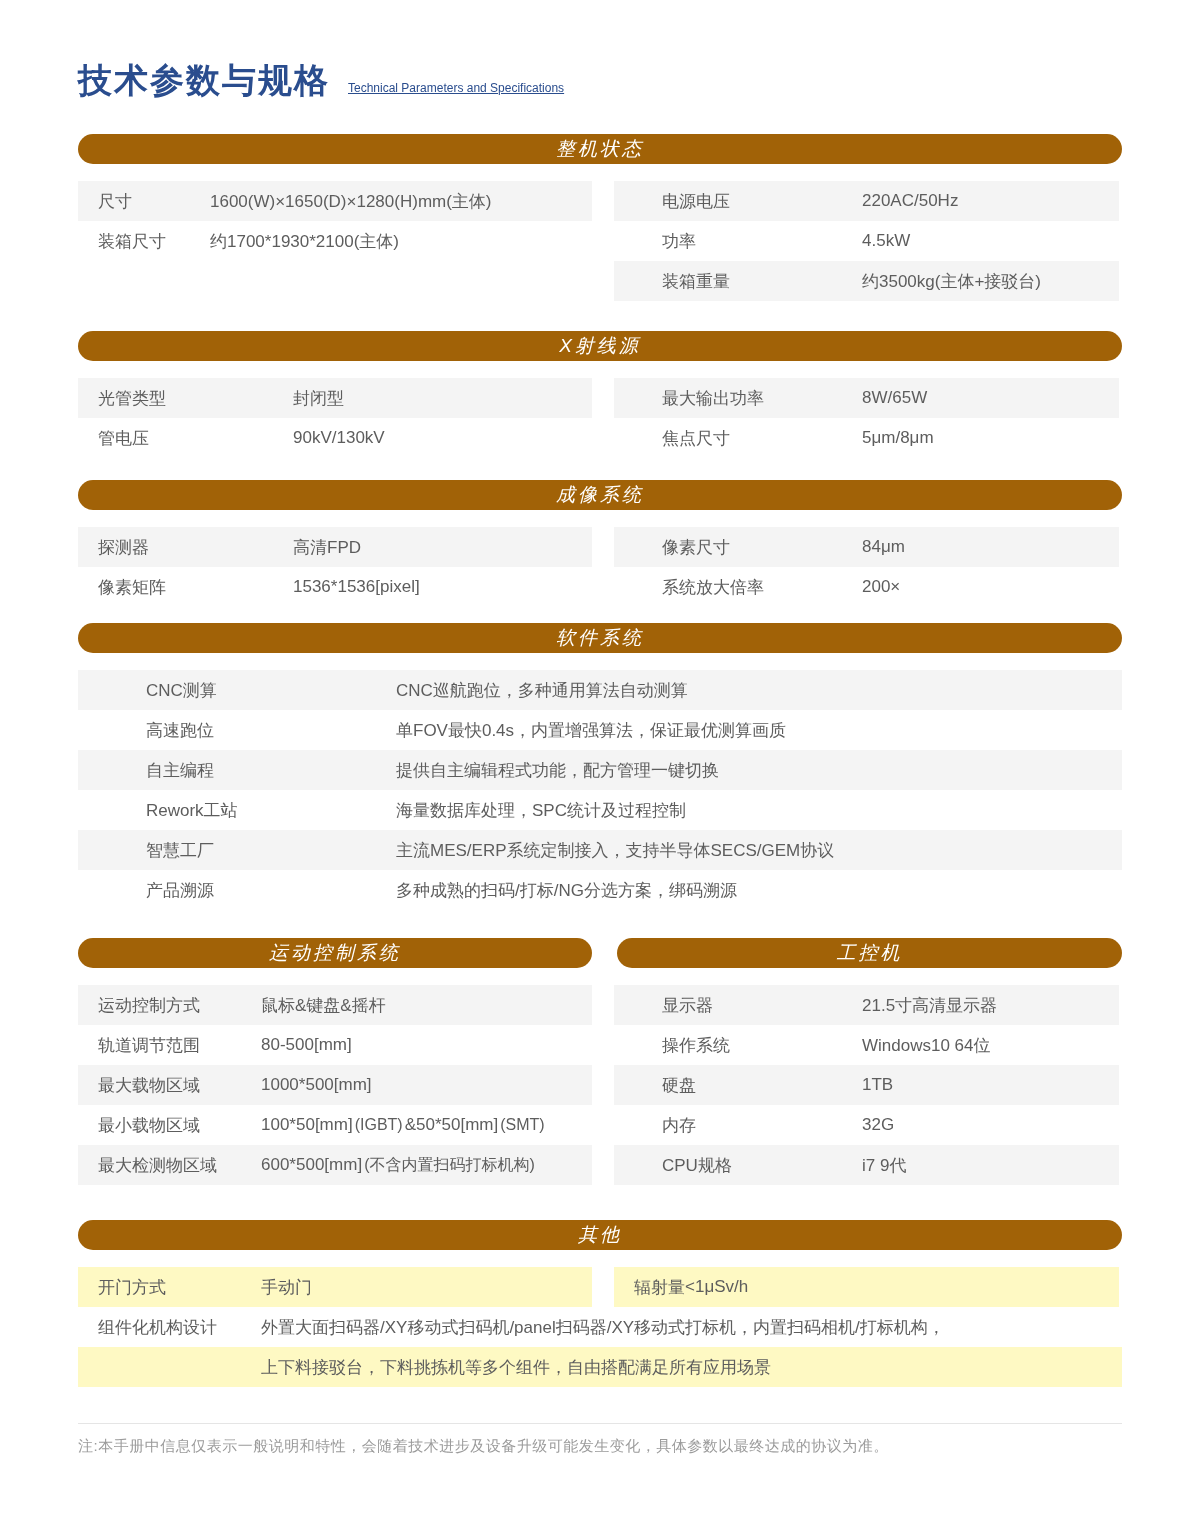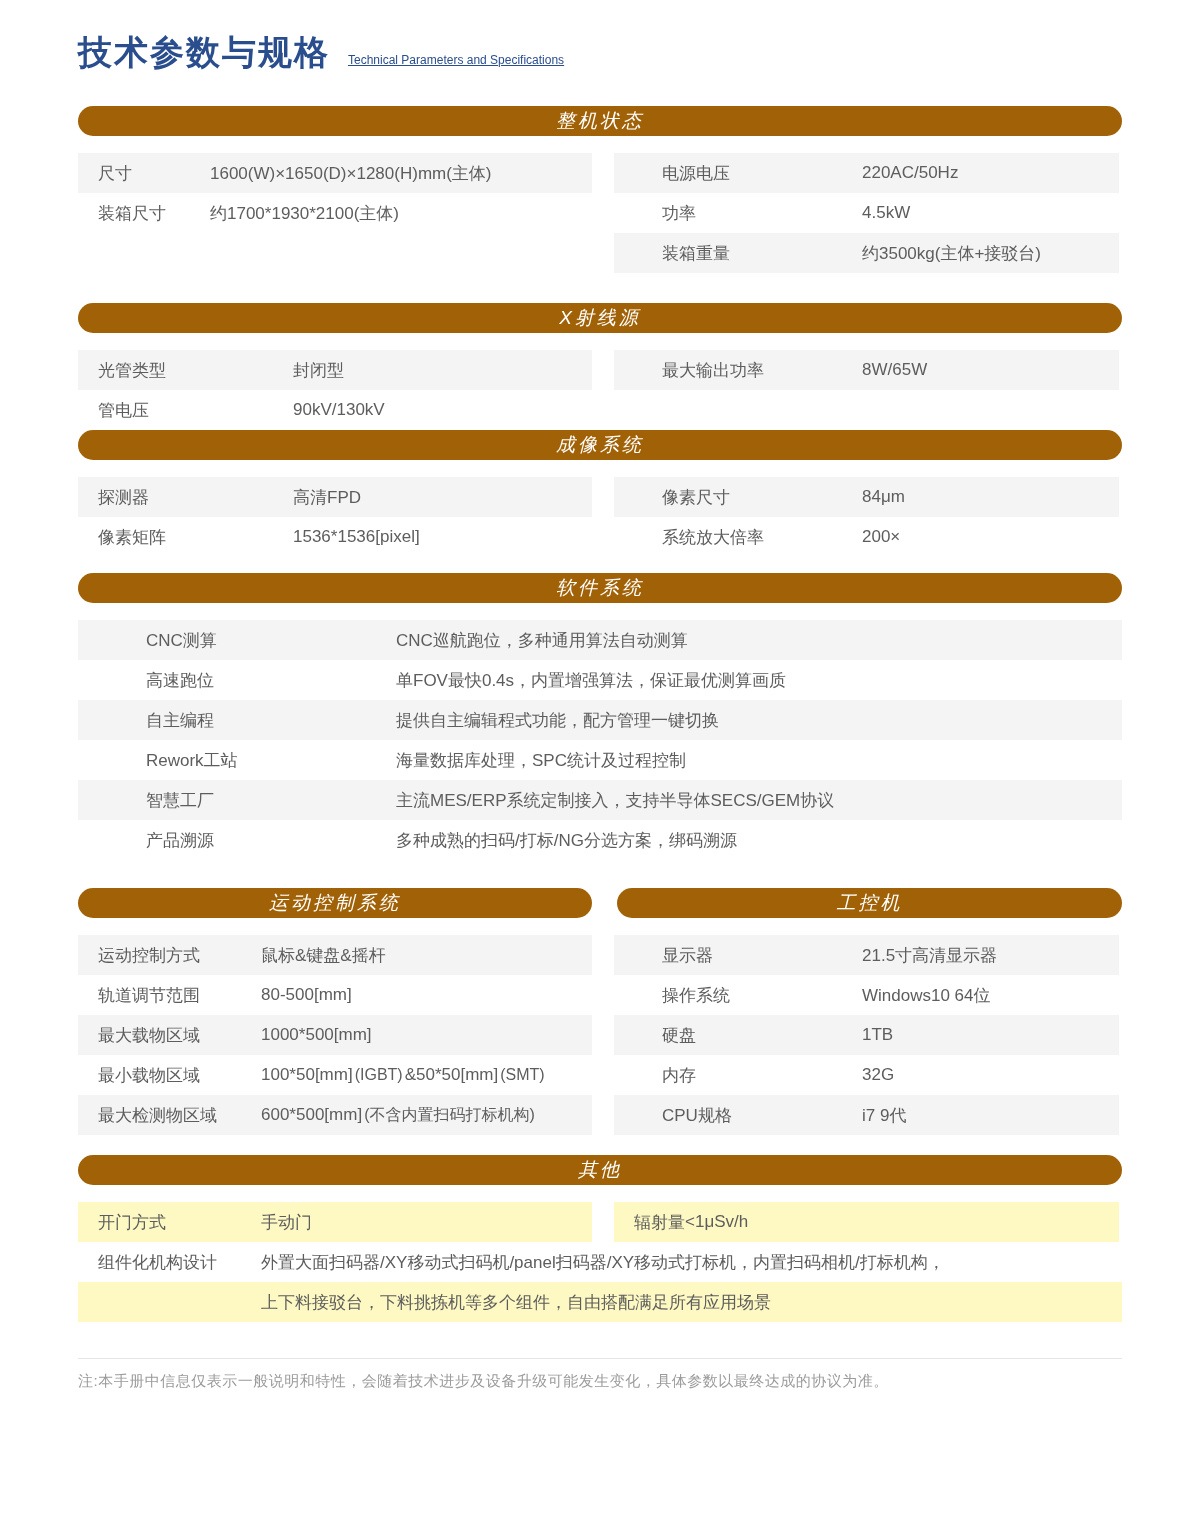--- a/index.html
+++ b/index.html
@@ -2,38 +2,38 @@
 <html><head>
 <meta charset="utf-8">
 <style>
   * { margin:0; padding:0; box-sizing:border-box; }
   html,body { background:#ffffff; }
   body {
     width:1200px; height:1518px; position:relative; overflow:hidden;
     font-family:"Liberation Sans","DejaVu Sans",sans-serif;
     color:#5d5d5d;
   }
-  .page { width:1044px; margin-left:78px; padding-top:30px; }
+  .page { width:1044px; margin-left:78px; padding-top:58px; }
 
   
   .titlebar { display:flex; align-items:baseline; gap:18px; height:48px; }
   .title-zh { font-size:34px; font-weight:700; color:#2a4d8e; letter-spacing:2px; }
   .title-en { font-size:12px; font-weight:500; color:#2a4d8e;text-decoration:underline; }
 
   
   .pill {
     height:30px; line-height:30px; background:#a16207; border-radius:15px;
     text-align:center; color:#ffffff; font-style:italic; font-size:19px;
     letter-spacing:3px;
   }
   .s-m28 { margin-top:28px; }
   .s-m30 { margin-top:30px; }
-  .s-m22 { }
+  .s-m22 { margin-top:22px; }
   .s-m16 { margin-top:16px; }
-  .s-m40 { margin-top:20px; }
+  .s-m40 { margin-top:35px; }
 
   
   .rows { margin-top:17px; }
   .split { display:flex; gap:22px; }
   .col-l { width:514px; }
   .col-r { width:505px; }
   .row { height:40px; display:flex; align-items:center; font-size:17px; padding-left:20px; }
   .stripe > .row:nth-child(odd) { background:#f4f4f4; }
   .col-r .row { padding-left:48px; }
   .col-r .lbl { width:200px; }
@@ -111,20 +111,24 @@
         <div class="row">
           <span class="lbl">管电压</span>
           <span class="val">90kV/130kV</span>
         </div>
       </div>
       <div class="col-r stripe">
         <div class="row">
           <span class="lbl">最大输出功率</span>
           <span class="val">8W/65W</span>
         </div>
+        <div class="row">
+          <span class="lbl">焦点尺寸</span>
+          <span class="val">5μm/8μm</span>
+        </div>
       </div>
     </div>
   </div>
 
   <div class="section s-m22">
     <div class="pill">成像系统</div>
     <div class="rows split">
       <div class="col-l lw195 stripe">
         <div class="row">
           <span class="lbl">探测器</span>

